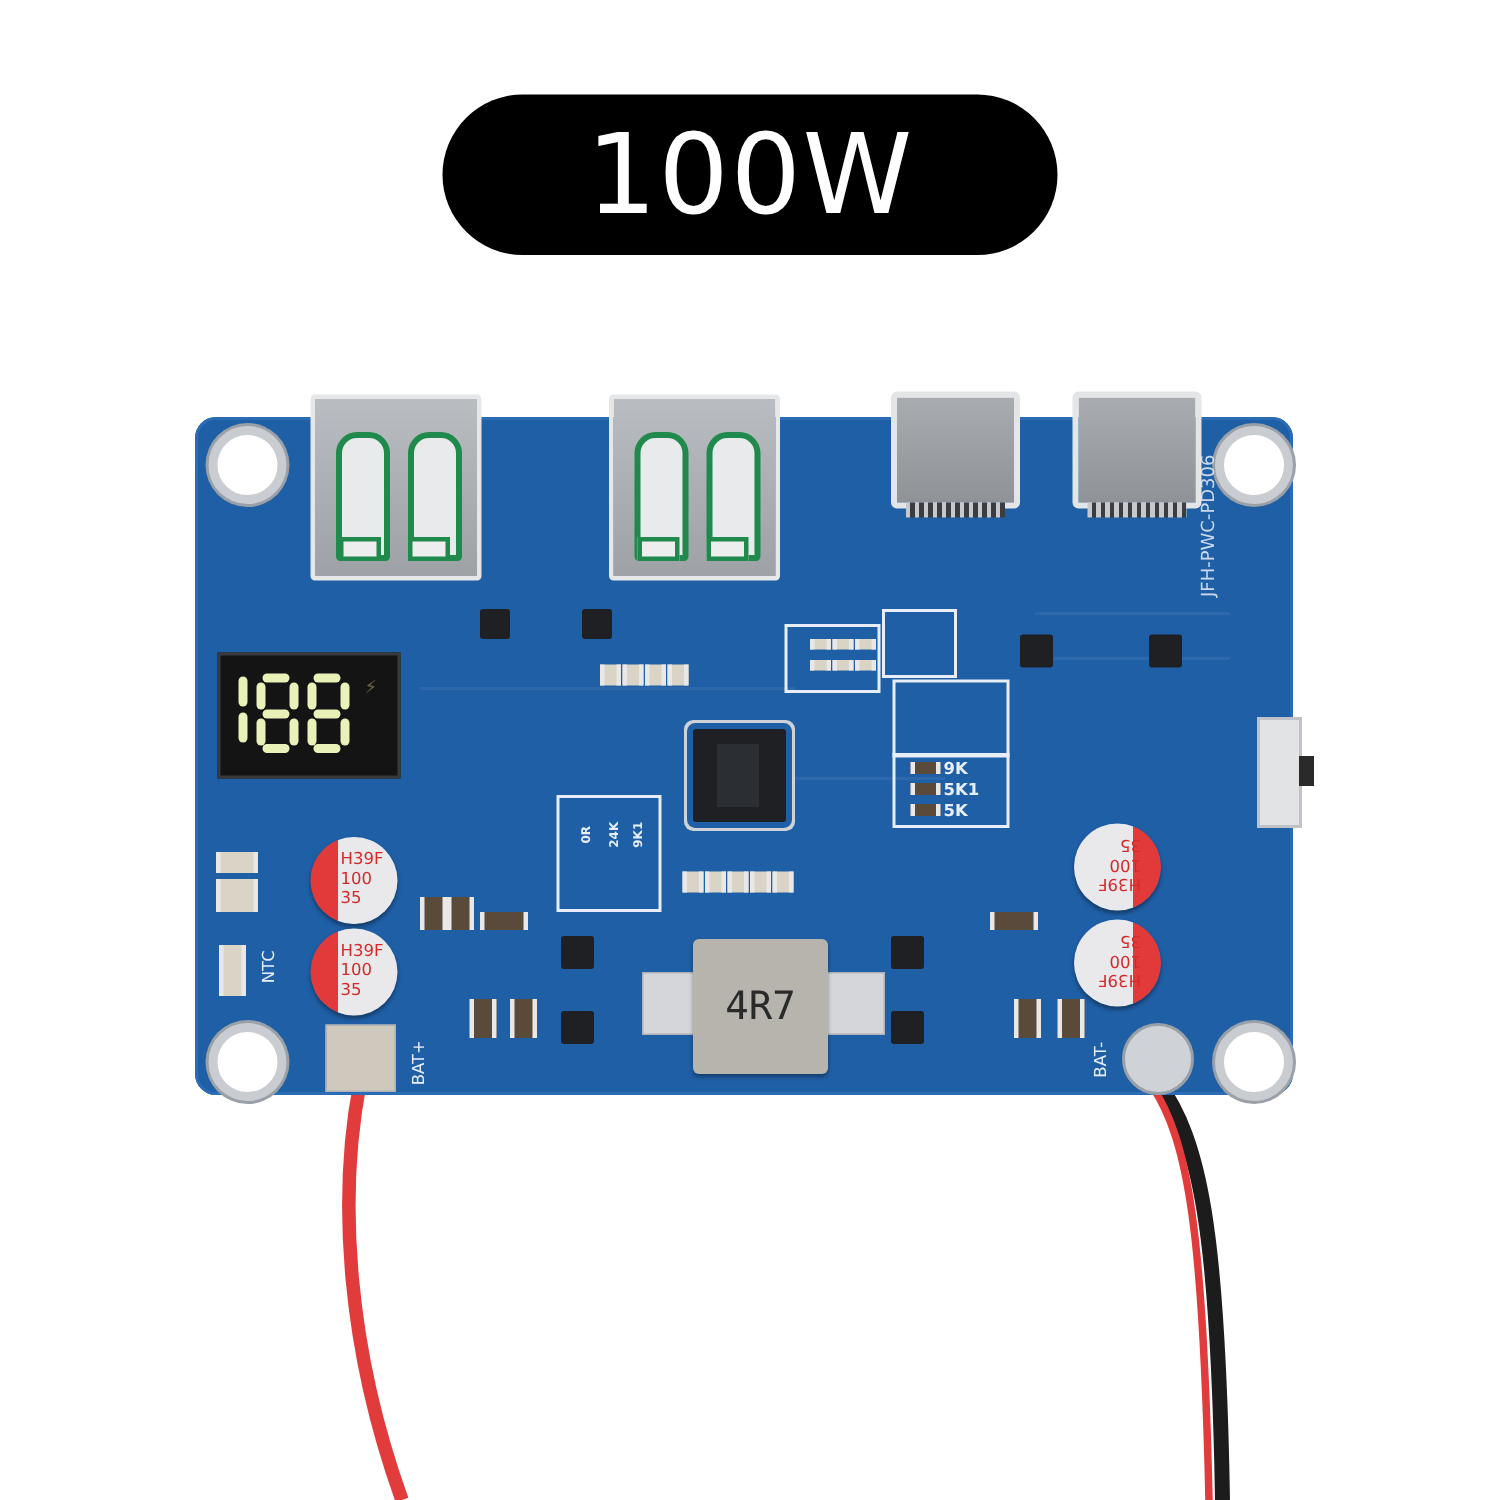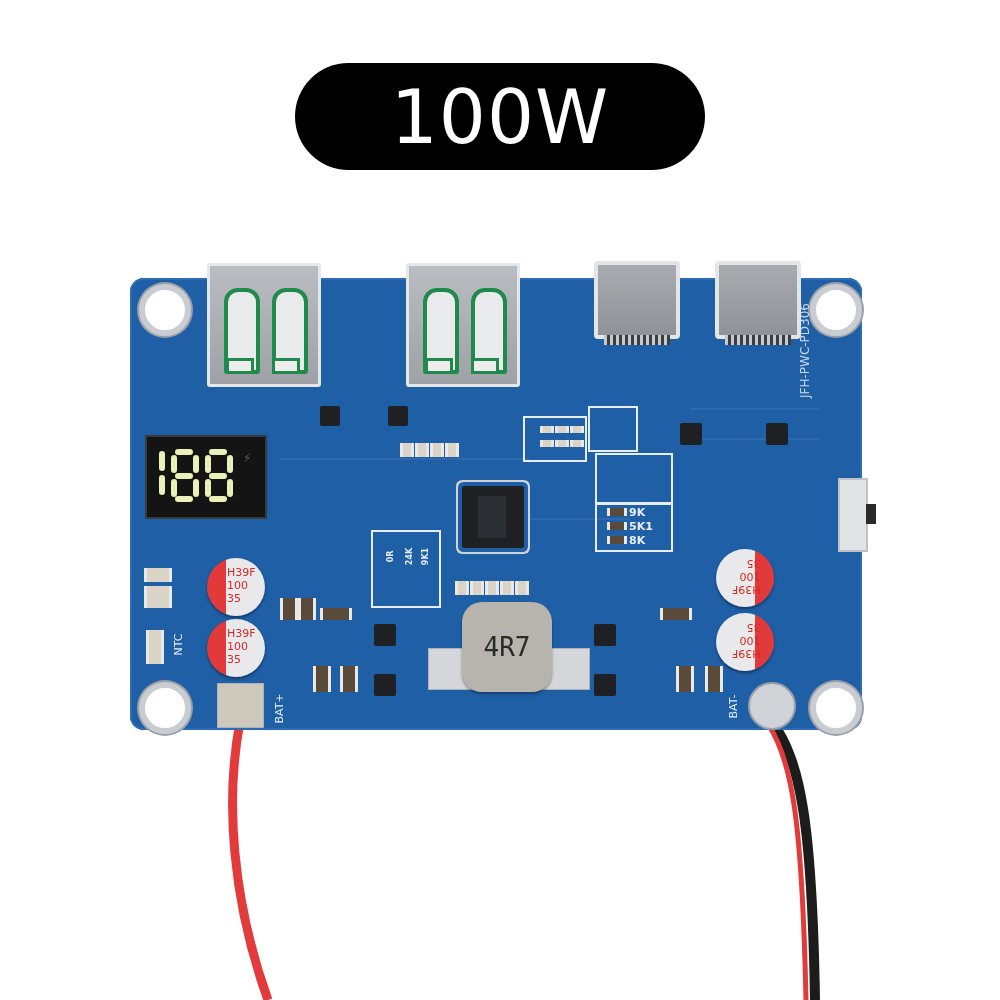--- a/index.html
+++ b/index.html
@@ -19,21 +19,21 @@
   .smd{background:#d9d4c5;border-left:3px solid #e8e8e8;border-right:3px solid #e8e8e8;}
   .smdd{background:#5a4a3a;border-left:3px solid #e8e8e8;border-right:3px solid #e8e8e8;}
   .box{border:2px solid #e8eef7;}
   .silk{color:#e8eef7;font-weight:700;font-size:11px;white-space:nowrap;}
   .cap{width:58px;height:58px;border-radius:50%;background:linear-gradient(90deg,#e23a3a 0 32%,#e9e9eb 32% 100%);box-shadow:0 2px 3px rgba(0,0,0,.4);}
   .cap .t{position:absolute;left:20px;top:8px;color:#d42a2a;font-size:11px;line-height:13px;font-family:"DejaVu Sans",sans-serif;}
   .capr{background:linear-gradient(270deg,#e23a3a 0 32%,#e9e9eb 32% 100%);}
   .capr .t{left:16px;transform:rotate(180deg);}
   .display{left:145px;top:435px;width:118px;height:80px;background:#141414;border:2px solid #3a3a3a;}
   .seg{position:absolute;background:#e9f0b8;border-radius:3px;}
-  .inductor{left:462px;top:602px;width:90px;height:90px;background:#b7b4ad;border-radius:20px;display:flex;align-items:center;justify-content:center;box-shadow:0 2px 3px rgba(0,0,0,.35);}
+  .inductor{left:462px;top:626px;width:90px;height:90px;background:#b7b4ad;border-radius:4px;display:flex;align-items:center;justify-content:center;box-shadow:0 2px 3px rgba(0,0,0,.35);}
   .inductor span{font-size:26px;color:#2a2a2a;font-family:"DejaVu Sans Mono",monospace;}
   .pad{background:#d4d6d9;border:1px solid #aeb2b7;}
   .switch{left:838px;top:478px;width:26px;height:70px;background:#e2e3e5;border:2px solid #bfc2c6;}
   .switch .k{position:absolute;right:-10px;top:24px;width:10px;height:20px;background:#2a2a2a;}
 </style>
 </head>
 <body>
 
 <div class="abs banner">
   <span>100W</span>
@@ -71,21 +71,21 @@
   <div class="abs ic" style="left:244px;top:396px;width:22px;height:22px"></div>
   <div class="abs ic" style="left:464px;top:346px;width:22px;height:22px"></div>
   <div class="abs ic" style="left:464px;top:396px;width:22px;height:22px"></div>
 
   <div class="abs box" style="left:393px;top:138px;width:60px;height:42px"></div>
   <div class="abs box" style="left:458px;top:128px;width:46px;height:42px"></div>
   <div class="abs box" style="left:465px;top:175px;width:74px;height:48px"></div>
   <div class="abs box" style="left:465px;top:224px;width:74px;height:46px">
     <div class="abs silk" style="left:32px;top:2px">9K</div>
     <div class="abs silk" style="left:32px;top:16px">5K1</div>
-    <div class="abs silk" style="left:32px;top:30px">8K</div>
+    <div class="abs silk" style="left:32px;top:30px">5K</div>
     <div class="abs smdd" style="left:10px;top:4px;width:14px;height:8px"></div>
     <div class="abs smdd" style="left:10px;top:18px;width:14px;height:8px"></div>
     <div class="abs smdd" style="left:10px;top:32px;width:14px;height:8px"></div>
   </div>
   <div class="abs box" style="left:241px;top:252px;width:66px;height:74px">
     <div class="abs silk" style="left:12px;top:6px;transform:rotate(-90deg) translate(-14px,0);font-size:8px">0R</div>
     <div class="abs silk" style="left:28px;top:6px;transform:rotate(-90deg) translate(-14px,0);font-size:8px">24K</div>
     <div class="abs silk" style="left:44px;top:6px;transform:rotate(-90deg) translate(-14px,0);font-size:8px">9K1</div>
   </div>
 

